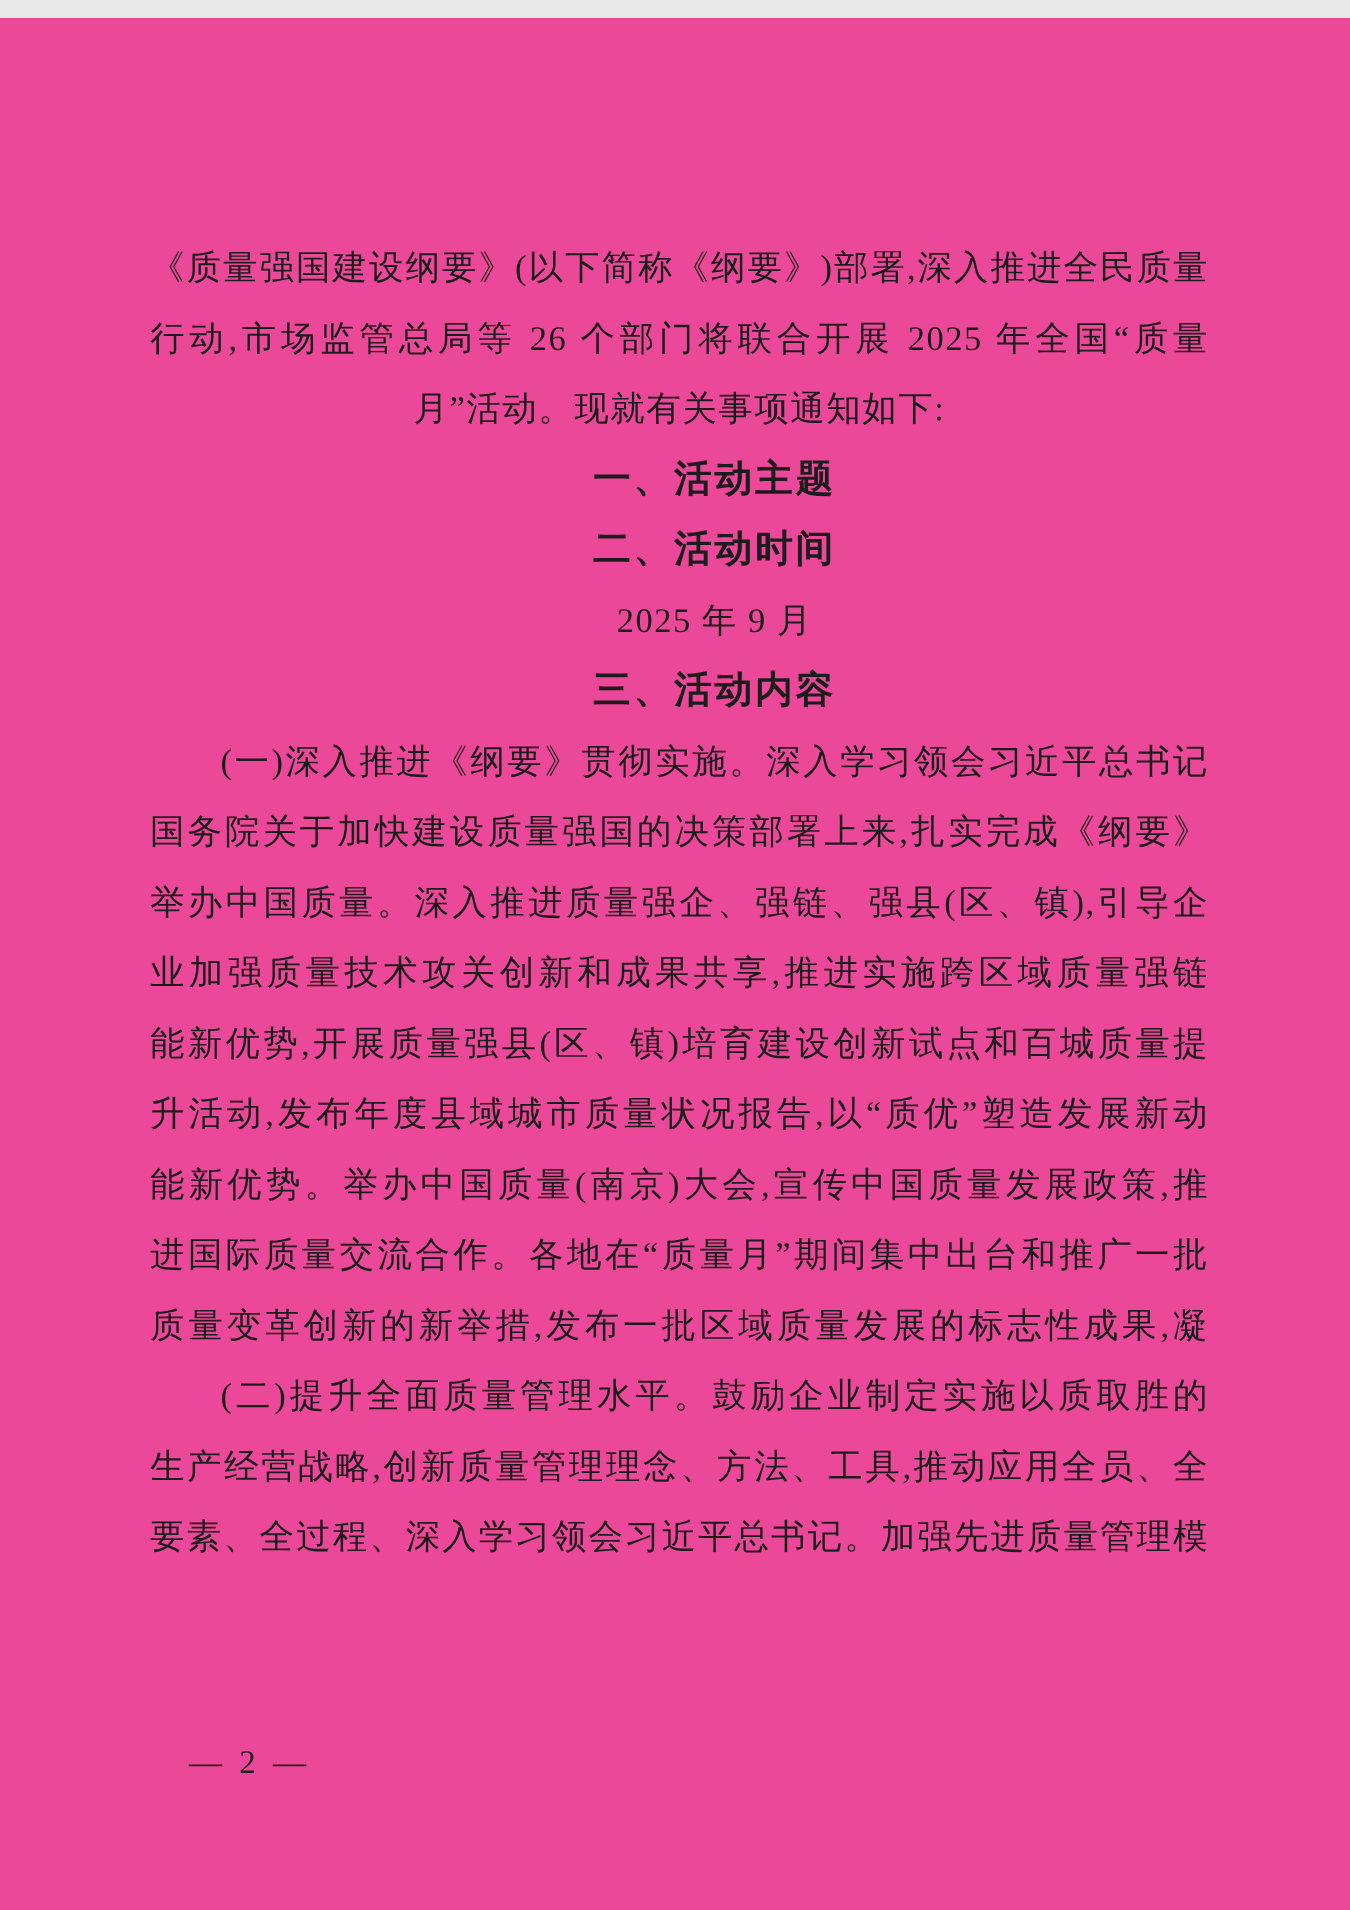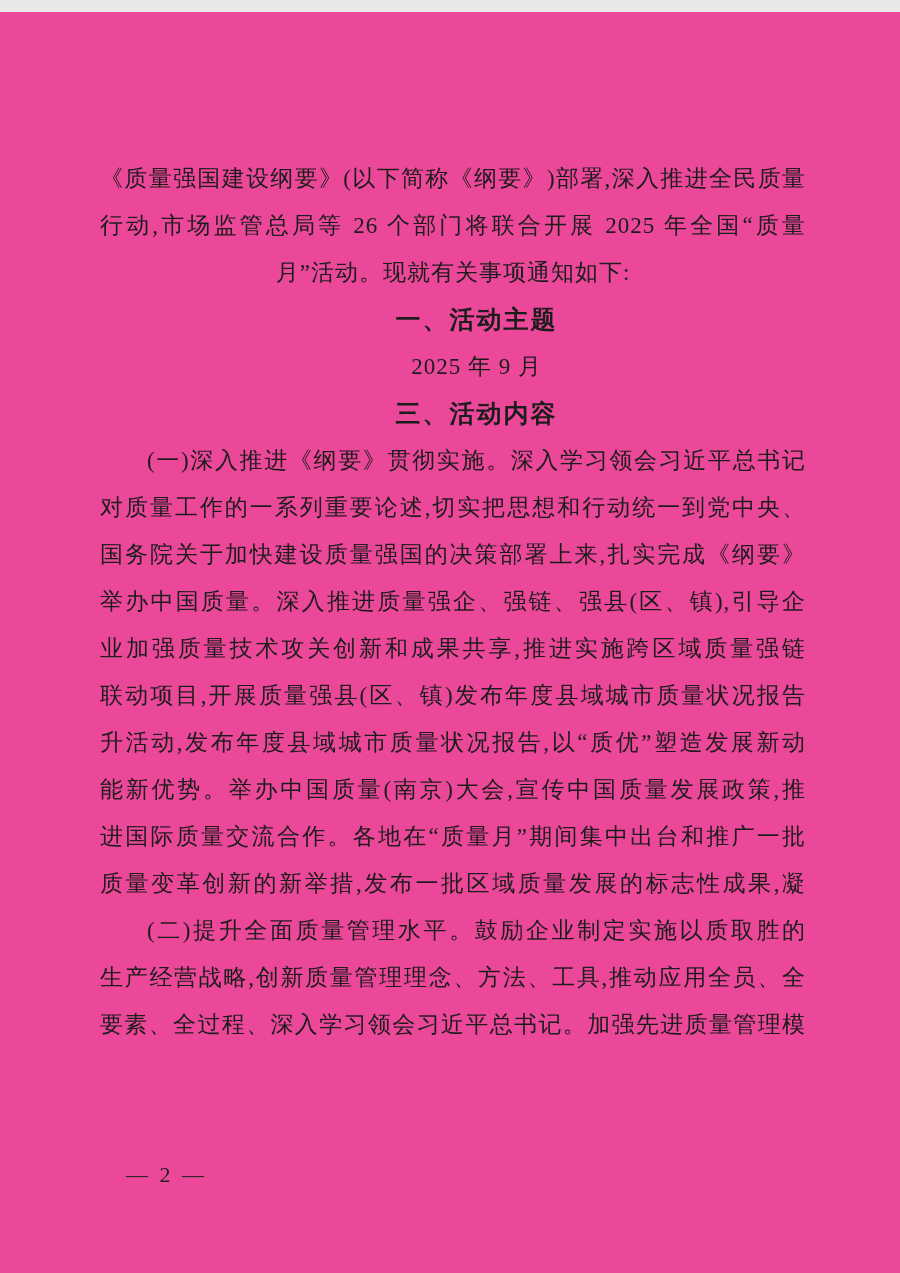--- a/index.html
+++ b/index.html
@@ -56,28 +56,28 @@
 </style>
 </head>
 <body>
 
 <div class="page">
   <div class="content">
     <div class="ln jf">《质量强国建设纲要》(以下简称《纲要》)部署,深入推进全民质量</div>
     <div class="ln jf">行动,市场监管总局等 26 个部门将联合开展 2025 年全国“质量</div>
     <div class="ln">月”活动。现就有关事项通知如下:</div>
     <div class="ln hd ind">一、活动主题</div>
+    <div class="ln hd ind">二、活动时间</div>
     <div class="ln ind">2025 年 9 月</div>
     <div class="ln hd ind">三、活动内容</div>
     <div class="ln jf ind">(一)深入推进《纲要》贯彻实施。深入学习领会习近平总书记</div>
-    <div class="ln jf">对质量工作的一系列重要论述,切实把思想和行动统一到党中央、</div>
     <div class="ln jf">国务院关于加快建设质量强国的决策部署上来,扎实完成《纲要》</div>
     <div class="ln jf">举办中国质量。深入推进质量强企、强链、强县(区、镇),引导企</div>
     <div class="ln jf">业加强质量技术攻关创新和成果共享,推进实施跨区域质量强链</div>
-    <div class="ln jf">联动项目,开展质量强县(区、镇)发布年度县域城市质量状况报告</div>
+    <div class="ln jf">能新优势,开展质量强县(区、镇)培育建设创新试点和百城质量提</div>
     <div class="ln jf">升活动,发布年度县域城市质量状况报告,以“质优”塑造发展新动</div>
     <div class="ln jf">能新优势。举办中国质量(南京)大会,宣传中国质量发展政策,推</div>
     <div class="ln jf">进国际质量交流合作。各地在“质量月”期间集中出台和推广一批</div>
     <div class="ln jf">质量变革创新的新举措,发布一批区域质量发展的标志性成果,凝</div>
     <div class="ln jf ind">(二)提升全面质量管理水平。鼓励企业制定实施以质取胜的</div>
     <div class="ln jf">生产经营战略,创新质量管理理念、方法、工具,推动应用全员、全</div>
     <div class="ln jf">要素、全过程、深入学习领会习近平总书记。加强先进质量管理模</div>
   </div>
   <div class="footer">— 2 —</div>
 </div>

